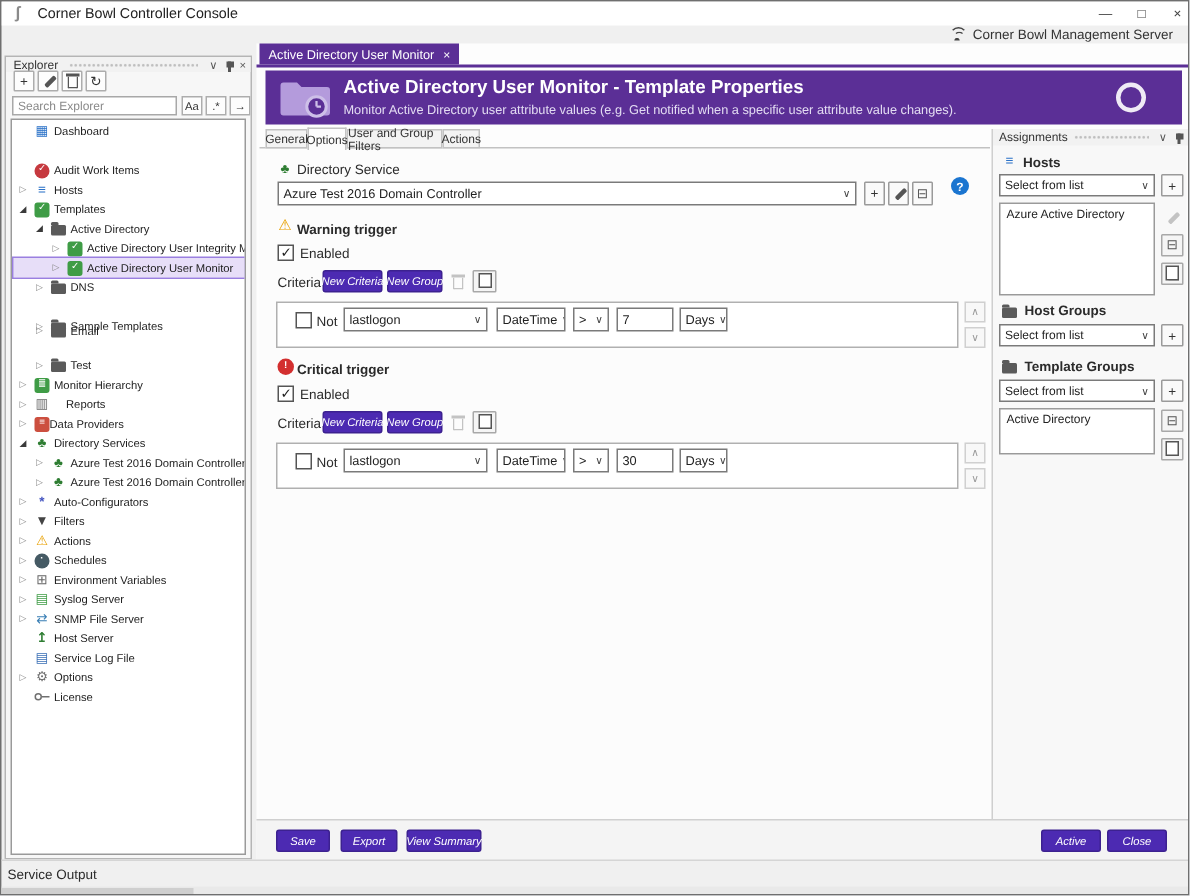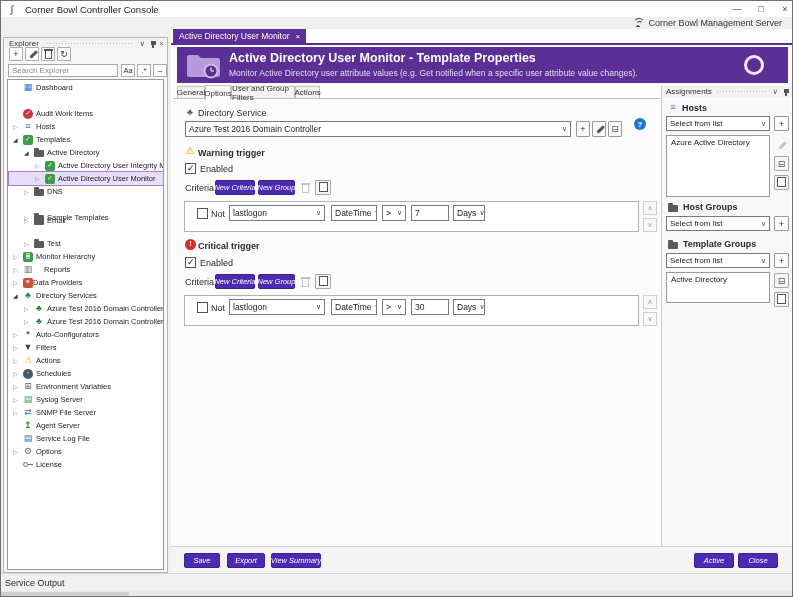--- a/index.html
+++ b/index.html
@@ -244,21 +244,21 @@
           <span class="icon t-icon" style="left: 14px; color: rgb(63, 156, 70);">▤</span>
           <span class="t-label" style="left: 27px;">Syslog Server</span>
         </div>
         <div class="tree-row" style="top: 326px;">
           <span class="t-arrow" style="left: 4px;">▷</span>
           <span class="icon t-icon" style="left: 14px; color: rgb(58, 127, 181);">⇄</span>
           <span class="t-label" style="left: 27px;">SNMP File Server</span>
         </div>
         <div class="tree-row" style="top: 339px;">
           <span class="icon t-icon" style="left: 14px; color: rgb(46, 125, 50); font-weight: bold;">↥</span>
-          <span class="t-label" style="left: 27px;">Agent Server</span>
+          <span class="t-label" style="left: 27px;">Host Server</span>
         </div>
         <div class="tree-row" style="top: 352px;">
           <span class="icon t-icon" style="left: 14px; color: rgb(58, 111, 181);">▤</span>
           <span class="t-label" style="left: 27px;">Service Log File</span>
         </div>
         <div class="tree-row" style="top: 365px;">
           <span class="t-arrow" style="left: 4px;">▷</span>
           <span class="icon t-icon" style="left: 14px; color: rgb(112, 112, 112);">⚙</span>
           <span class="t-label" style="left: 27px;">Options</span>
         </div>

